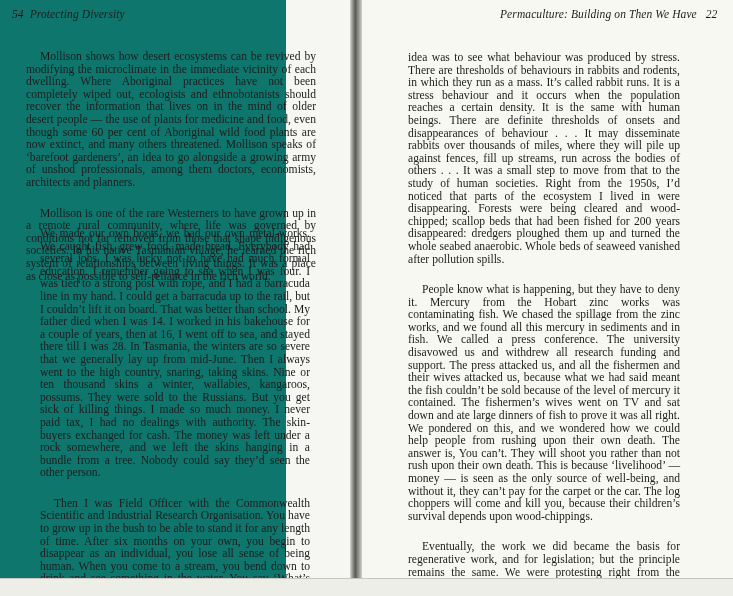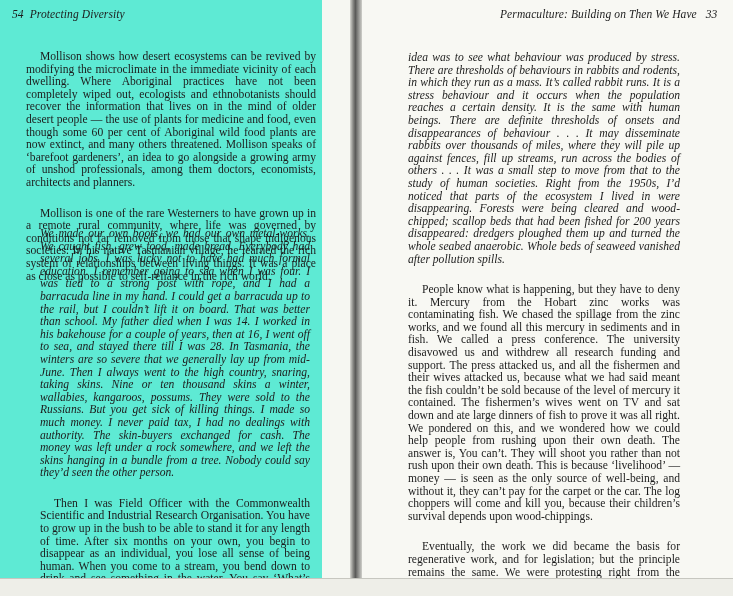--- a/index.html
+++ b/index.html
@@ -16,21 +16,21 @@
       height: 596px;
       background: #f6f7f2;
       font-family: "Liberation Serif", "DejaVu Serif", serif;
       color: #1c1c1c;
     }
     .page {
       position: absolute;
       top: 0;
       height: 596px;
     }
-    .page-left { left: 0; width: 286px; background: #5eead4; padding-left: 36px; }
+    .page-left { left: 0; width: 286px; background: #0f766e; }
     .page-right { left: 362px; width: 371px; background: #f8f8f3; }
 
     .gutter {
       position: absolute;
       left: 350px;
       top: 0;
       width: 12px;
       height: 580px;
       background: linear-gradient(to right, #d8d8d2 0%, #8a8a86 25%, #5a5a58 45%, #7b7b78 60%, #cfcfca 100%);
     }
@@ -67,21 +67,21 @@
       position: absolute;
       font-size: 11.6px;
       line-height: 12.6px;
       text-align: justify;
       hyphens: none;
     }
     .text p {
       margin: 18px;
       text-indent: 14px;
     }
-    .text p.noindent { text-indent: 0; font-style: italic; }
+    .text p.noindent { text-indent: 0; }
 
     .left-body { left: 8px; top: 33px; width: 326px; }
     .left-quote { left: 22px; top: 210px; width: 306px; }
     .right-body { left: 390px; top: 34px; width: 308px; }
   </style>
 </head>
 <body>
 
 <div class="spread">
 
@@ -101,21 +101,21 @@
     <p>Then I was Field Officer with the Commonwealth Scientific and Industrial Research Organisation. You have to grow up in the bush to be able to stand it for any length of time. After six months on your own, you begin to disappear as an individual, you lose all sense of being human. When you come to a stream, you bend down to drink and see something in the water. You say ‘What’s that?’ Then you realise, dimly, that it’s a human being, and only after a little while do you realise it’s you. Your sense of self disappears, you can’t differentiate between yourself and a tree or the wind or the rocks; you become totally integrated into the natural world. It feels like a dream, neither good nor bad.</p>
     <p>My job was specifically the behaviour of populations of animals in response to certain stress situations that we, to some extent, manipulated. The</p>
   </div>
 
   <div class="gutter"></div>
   <div class="gutter-line"></div>
 
   <div class="page page-right"></div>
 
   <div class="running-head right-head">
-    <span>Permaculture: Building on Then We Have</span>&nbsp;&nbsp;&nbsp;<span class="pnum">33</span>
+    <span>Permaculture: Building on Then We Have</span>&nbsp;&nbsp;&nbsp;<span class="pnum">22</span>
   </div>
 
   <div class="text right-body">
     <p class="noindent">idea was to see what behaviour was produced by stress. There are thresholds of behaviours in rabbits and rodents, in which they run as a mass. It’s called rabbit runs. It is a stress behaviour and it occurs when the population reaches a certain density. It is the same with human beings. There are definite thresholds of onsets and disappearances of behaviour . . . It may disseminate rabbits over thousands of miles, where they will pile up against fences, fill up streams, run across the bodies of others . . . It was a small step to move from that to the study of human societies. Right from the 1950s, I’d noticed that parts of the ecosystem I lived in were disappearing. Forests were being cleared and wood-chipped; scallop beds that had been fished for 200 years disappeared: dredgers ploughed them up and turned the whole seabed anaerobic. Whole beds of seaweed vanished after pollution spills.</p>
     <p>People know what is happening, but they have to deny it. Mercury from the Hobart zinc works was contaminating fish. We chased the spillage from the zinc works, and we found all this mercury in sediments and in fish. We called a press conference. The university disavowed us and withdrew all research funding and support. The press attacked us, and all the fishermen and their wives attacked us, because what we had said meant the fish couldn’t be sold because of the level of mercury it contained. The fishermen’s wives went on TV and sat down and ate large dinners of fish to prove it was all right. We pondered on this, and we wondered how we could help people from rushing upon their own death. The answer is, You can’t. They will shoot you rather than not rush upon their own death. This is because ‘livelihood’ — money — is seen as the only source of well-being, and without it, they can’t pay for the carpet or the car. The log choppers will come and kill you, because their children’s survival depends upon wood-chippings.</p>
     <p>Eventually, the work we did became the basis for regenerative work, and for legislation; but the principle remains the same. We were protesting right from the 1950s, but whenever we did anything, we always set up a stronger suppression and denial. Police became armed. Next time we faced the police, we found they were dressed up like something from outer space. We would drive a spike into a tree, so when it went into the wood-chipping machine, the machine would fly to pieces. Next thing, there are armed guards with metal detectors. We found we were building a huge oppressive force, run jointly by the state and industry against their own people. Our phones were tapped, nice thick files were drawn up, later fed into computers and sent to the CIA.</p>
     <p>I thought humanity is stupid, and also nasty. In 1972-73, I pulled out of society. I went into the bush and cut a two-acre space in the forest, and I planted a garden and built a barn and a wooden house. And I thought,</p>
   </div>
 
   <div class="bottom-edge"></div>

